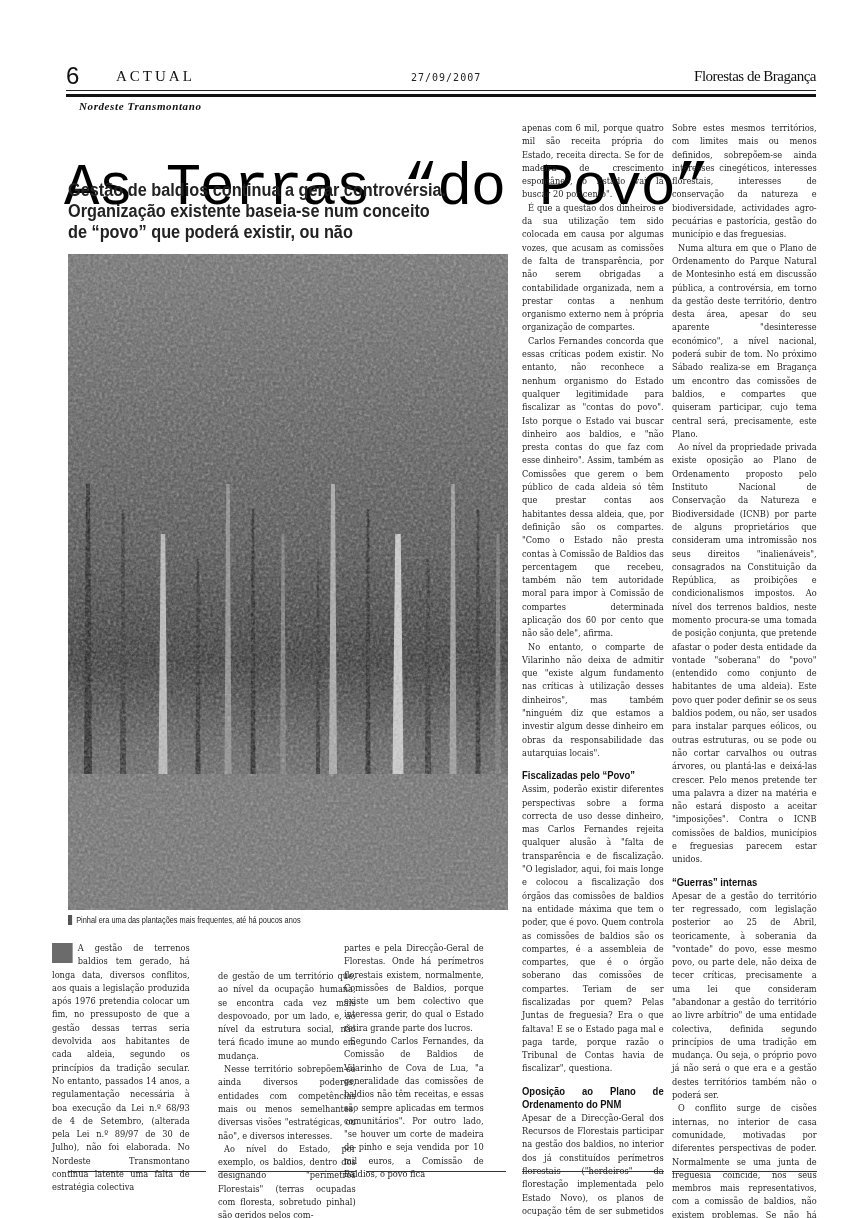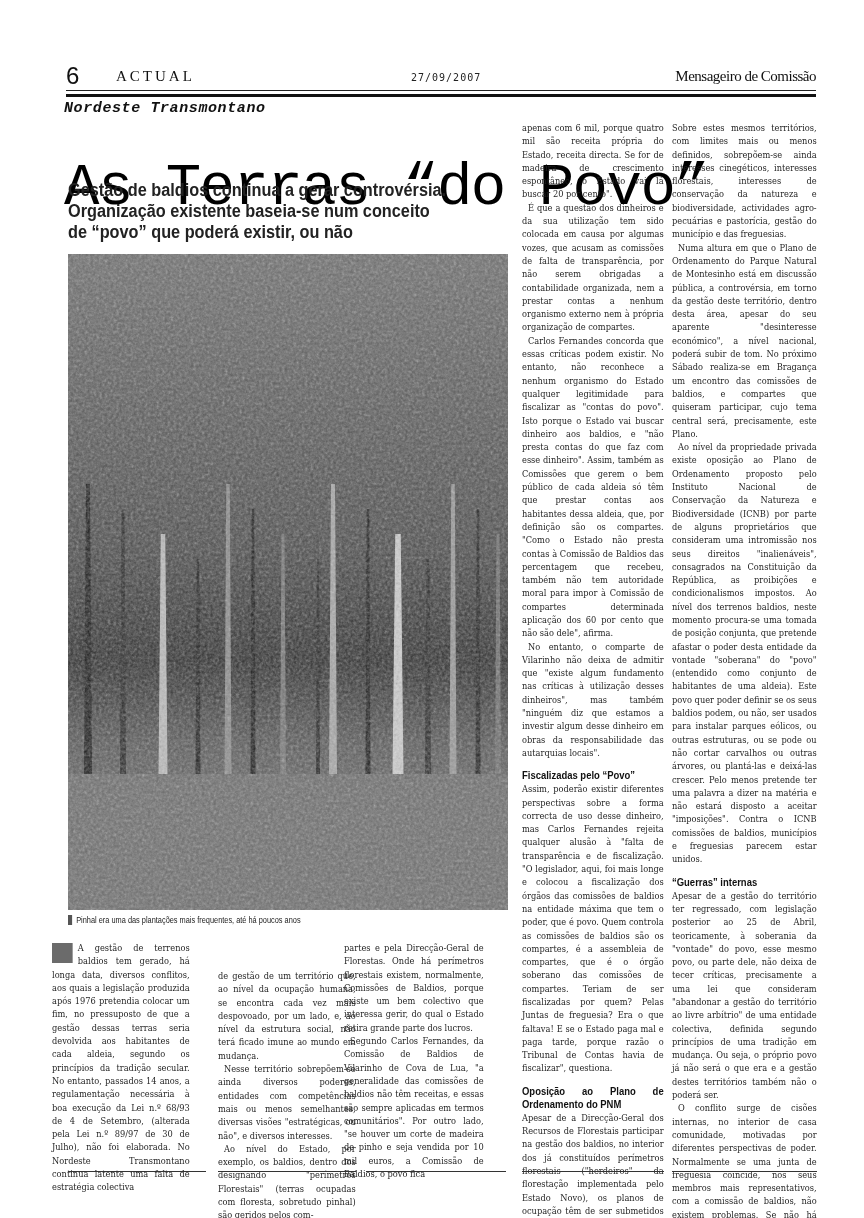--- a/index.html
+++ b/index.html
@@ -6,21 +6,21 @@
   body { width: 864px; height: 1218px; position: relative; overflow: hidden; color: #1a1a1a; }
 
   #masthead { position: absolute; left: 66px; top: 63px; width: 750px; height: 30px; }
   #page-num { position: absolute; left: 0; top: 0; font-family: "Liberation Sans", sans-serif; font-size: 24px; line-height: 26px; color: #111; }
   #section { position: absolute; left: 50px; top: 2px; font-family: "Liberation Serif", serif; font-size: 15px; letter-spacing: 3px; line-height: 22px; color: #111; }
   #date { position: absolute; left: 345px; top: 9px; font-family: "DejaVu Sans Mono", monospace; font-size: 10px; letter-spacing: 1px; color: #222; }
   #paper-name { position: absolute; right: 0; top: 5px; font-family: "Liberation Serif", serif; font-size: 15px; letter-spacing: -0.5px; color: #111; }
   #rule-thin { position: absolute; left: 66px; top: 90px; width: 750px; height: 1px; background: #222; }
   #rule-thick { position: absolute; left: 66px; top: 94px; width: 750px; height: 3px; background: #111; }
 
-  #kicker { position: absolute; left: 64px; top: 100px; font-family: Liberation Mono, monospace; font-weight: bold; font-style: italic; font-size: 15px; letter-spacing: 0.6px; color: #111; }
+  #kicker { position: absolute; left: 79px; top: 100px; font-family: Liberation Serif, serif; font-weight: bold; font-style: italic; font-size: 11px; letter-spacing: 0.6px; color: #111; }
   #headline { position: absolute; left: 64px; top: 117px; font-family: Liberation Mono, monospace; font-size: 59px; line-height: 56px; letter-spacing: -1.5px; color: #000; white-space: nowrap; margin-top: 44px; }
   #deck { position: absolute; left: 68px; top: 180px; width: 440px; font-family: "Liberation Sans", sans-serif; font-weight: bold; font-size: 17.5px; line-height: 21px; color: #222; transform: scaleX(0.93); transform-origin: left top; white-space: nowrap; }
   #deck div { display: block; }
 
   #photo { position: absolute; left: 68px; top: 254px; width: 440px; height: 656px; overflow: hidden; background: #4a4a4a; }
   #photo svg { display: block; }
   #photo-credit { position: absolute; left: 58px; top: 256px; width: 8px; height: 30px; }
   #photo-credit span { display: block; font-family: "Liberation Sans", sans-serif; font-size: 4px; color: #666; writing-mode: vertical-rl; transform: rotate(180deg); }
 
   #caption { position: absolute; left: 68px; top: 915px; font-family: "Liberation Sans", sans-serif; font-size: 9px; color: #222; transform: scaleX(0.82); transform-origin: left top; white-space: nowrap; }
@@ -41,21 +41,21 @@
   #dropcap-box { float: left; width: 24px; height: 20px; background: #6b6b6b; margin: 2px 6px 0 0; }
   .bottom-rule { position: absolute; height: 1px; background: #333; top: 1171px; }
 </style>
 </head>
 <body>
 
 <div id="masthead">
   <span id="page-num">6</span>
   <span id="section">ACTUAL</span>
   <span id="date">27/09/2007</span>
-  <span id="paper-name">Mensageiro de Comissão</span>
+  <span id="paper-name">Florestas de Bragança</span>
 </div>
 <div id="rule-thin"></div>
 <div id="rule-thick"></div>
 
 <div id="kicker">Nordeste Transmontano</div>
 <div id="headline">As Terras “do Povo”</div>
 <div id="deck">
   <div>Gestão de baldios continua a gerar controvérsia.</div>
   <div>Organização existente baseia-se num conceito</div>
   <div>de “povo” que poderá existir, ou não</div>

